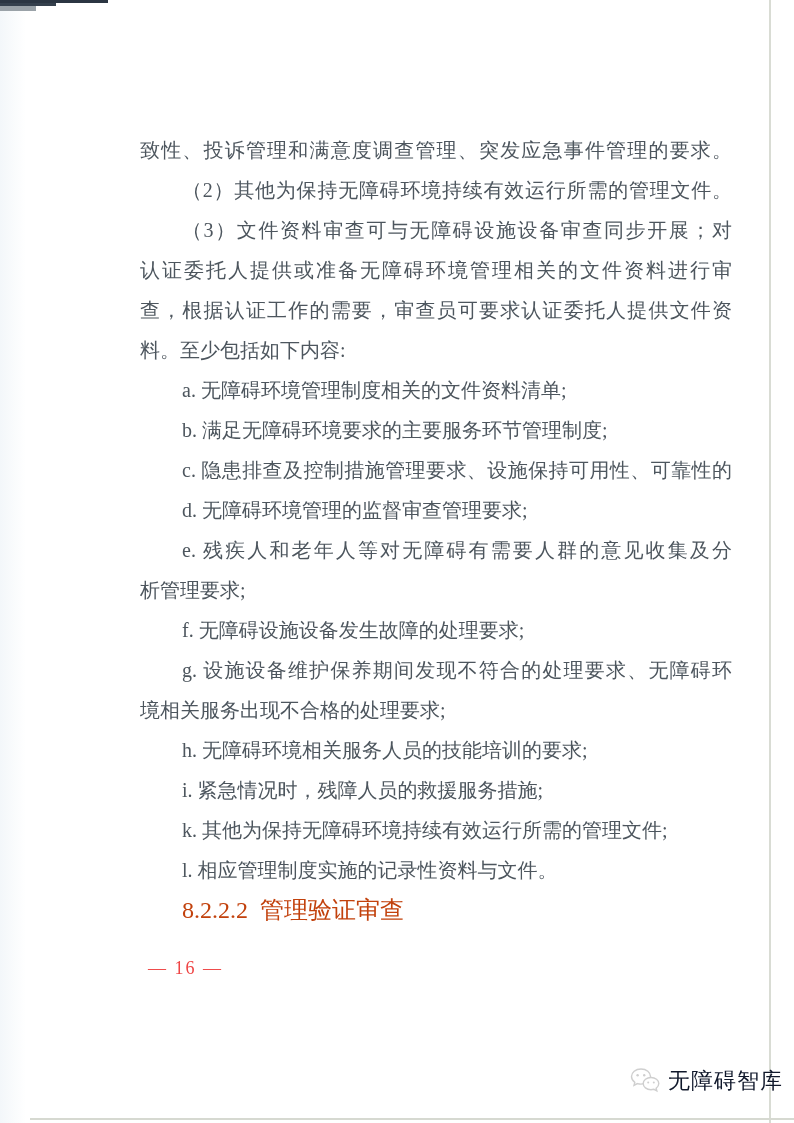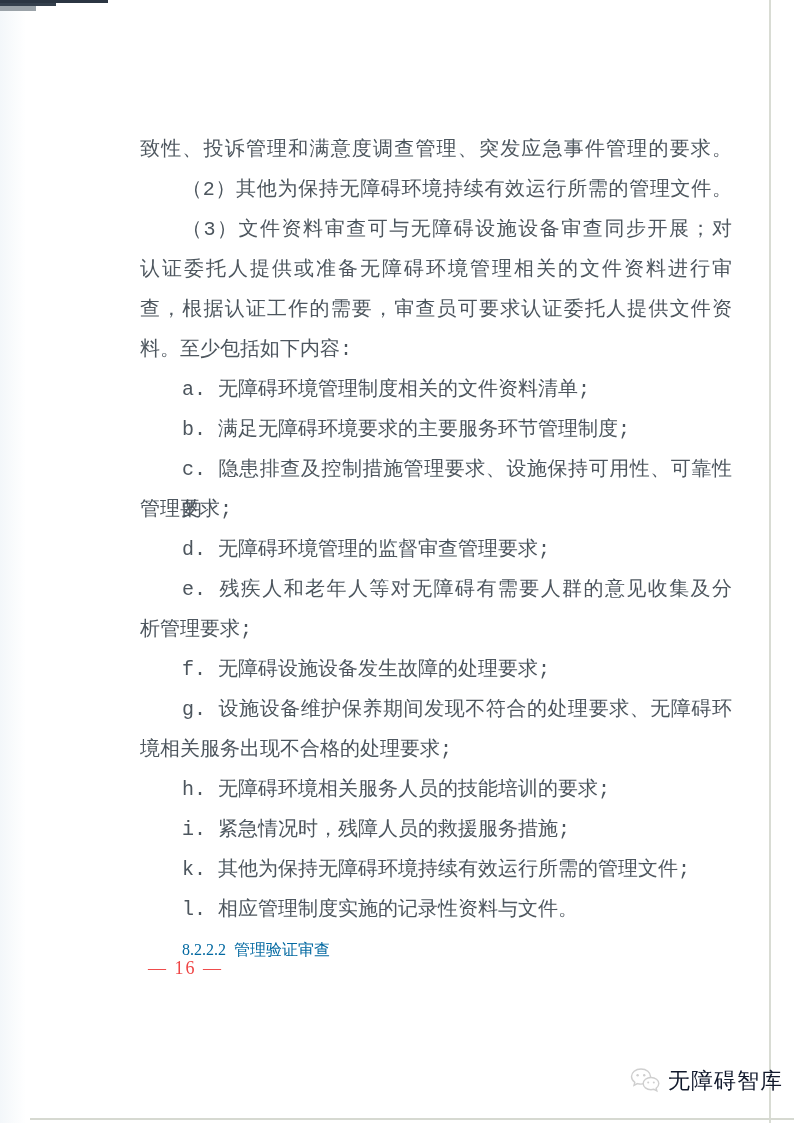--- a/index.html
+++ b/index.html
@@ -16,33 +16,32 @@
     background:linear-gradient(90deg, #f3f7fa 0%, #ffffff 100%);
   }
   .text-block{
     position:absolute;left:140px;top:130px;width:592px;
     color:#4d565e;
     font-size:20px;
   }
   .line{
     height:40px;line-height:40px;
     white-space:nowrap;
-    font-family:Liberation Mono, monospace;
   }
   .line.ind{padding-left:42px;}
   .line.j{
     white-space:normal;
     text-align:justify;
     text-align-last:justify;
   }
   .heading{
     height:40px;line-height:40px;
     padding-left:42px;
     white-space:pre;
-    color:#0369a1;font-size:16px;
+    color:#c2410c;font-size:24px;
   }
   .page-number{
     position:absolute;left:148px;top:958px;
     color:#ef4444;font-size:18px;letter-spacing:2px;
   }
   .artifact-a{position:absolute;left:0;top:0;width:108px;height:3px;background:#2b3542;}
   .artifact-b{position:absolute;left:0;top:3px;width:56px;height:3px;background:#35404d;}
   .artifact-c{position:absolute;left:0;top:6px;width:36px;height:5px;background:#9aa2a8;}
   .edge-right{position:absolute;left:769px;top:0;width:2px;height:1123px;background:#d9dcd4;}
   .edge-bottom{position:absolute;left:30px;top:1118px;width:764px;height:2px;background:#d6d9d1;}
@@ -73,21 +72,20 @@
 <div class="text-block">
   <div class="line j">致性、投诉管理和满意度调查管理、突发应急事件管理的要求。</div>
   <div class="line ind j">（2）其他为保持无障碍环境持续有效运行所需的管理文件。</div>
   <div class="line ind j">（3）文件资料审查可与无障碍设施设备审查同步开展；对</div>
   <div class="line j">认证委托人提供或准备无障碍环境管理相关的文件资料进行审</div>
   <div class="line j">查，根据认证工作的需要，审查员可要求认证委托人提供文件资</div>
   <div class="line">料。至少包括如下内容:</div>
   <div class="line ind">a. 无障碍环境管理制度相关的文件资料清单;</div>
   <div class="line ind">b. 满足无障碍环境要求的主要服务环节管理制度;</div>
   <div class="line ind j">c. 隐患排查及控制措施管理要求、设施保持可用性、可靠性的</div>
-  <div class="line">管理要求;</div>
   <div class="line ind">d. 无障碍环境管理的监督审查管理要求;</div>
   <div class="line ind j">e. 残疾人和老年人等对无障碍有需要人群的意见收集及分</div>
   <div class="line">析管理要求;</div>
   <div class="line ind">f. 无障碍设施设备发生故障的处理要求;</div>
   <div class="line ind j">g. 设施设备维护保养期间发现不符合的处理要求、无障碍环</div>
   <div class="line">境相关服务出现不合格的处理要求;</div>
   <div class="line ind">h. 无障碍环境相关服务人员的技能培训的要求;</div>
   <div class="line ind">i. 紧急情况时，残障人员的救援服务措施;</div>
   <div class="line ind">k. 其他为保持无障碍环境持续有效运行所需的管理文件;</div>
   <div class="line ind">l. 相应管理制度实施的记录性资料与文件。</div>

